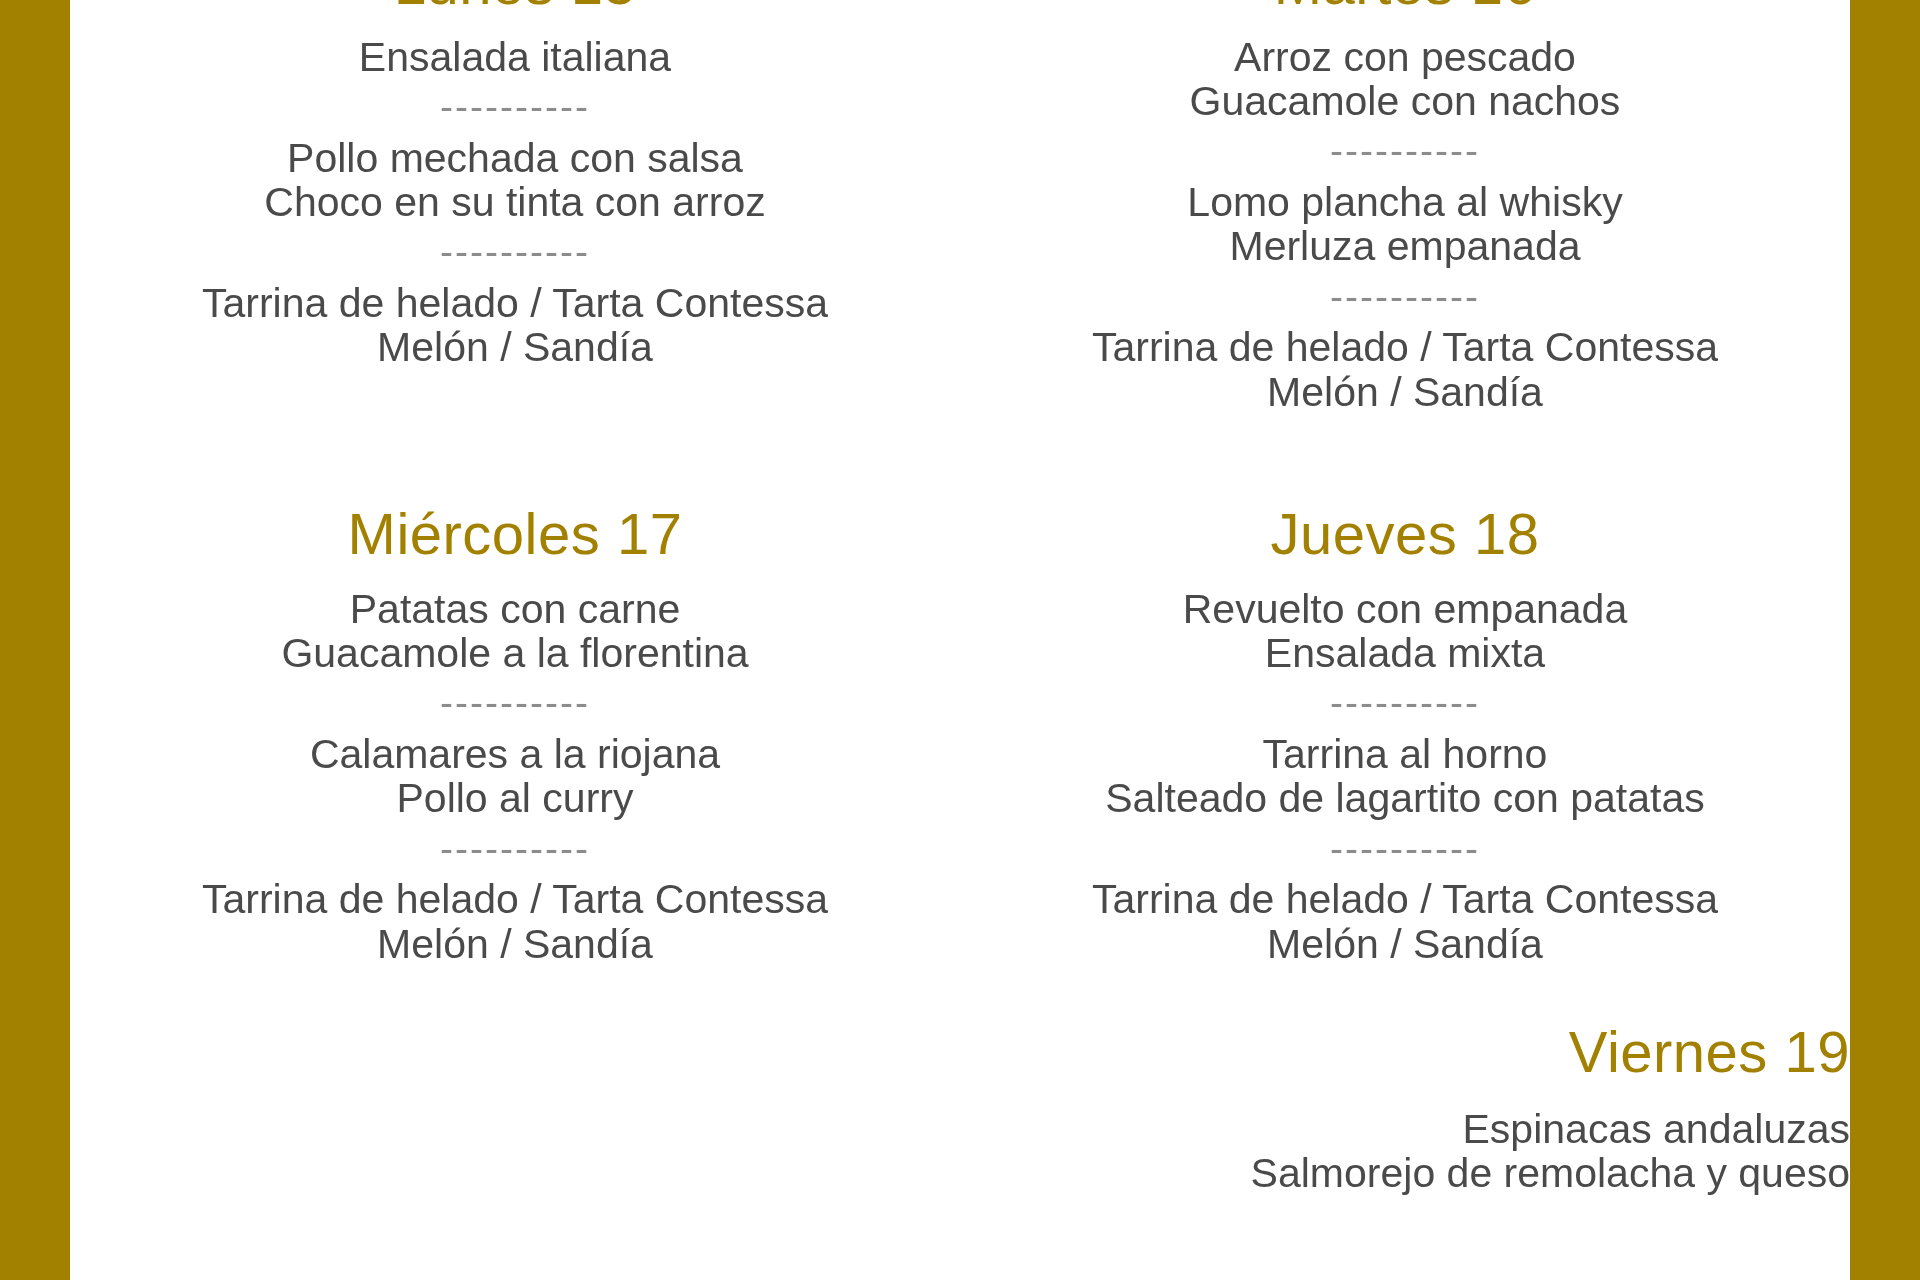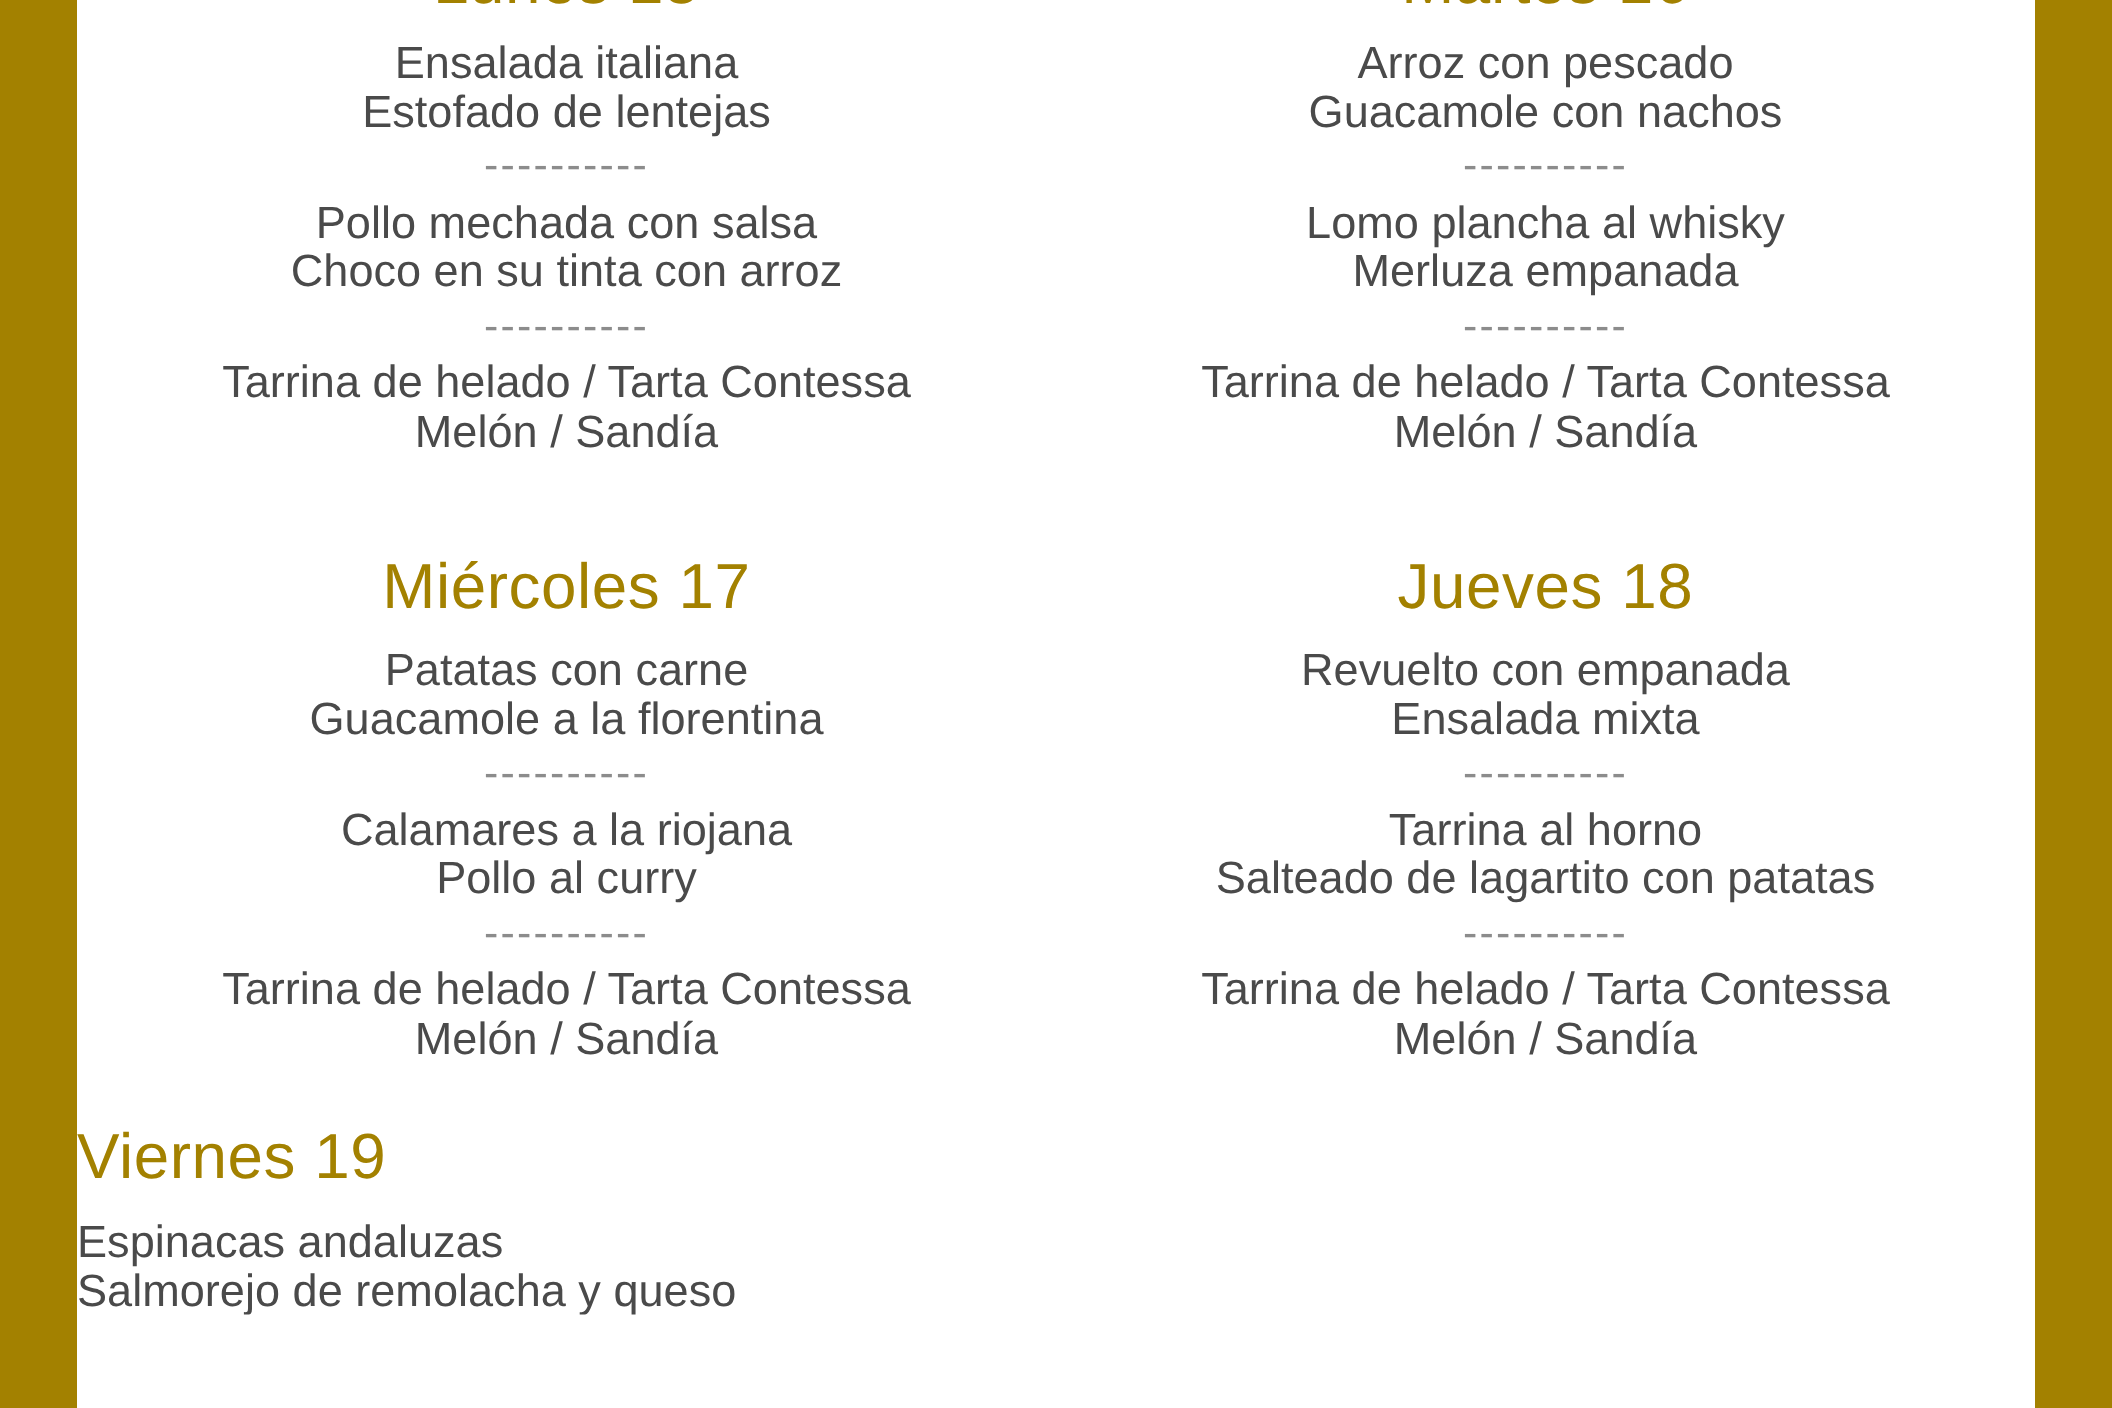--- a/index.html
+++ b/index.html
@@ -82,21 +82,21 @@
 
   .course {
     margin: 0;
   }
   .course + .sep { margin-top: 4px; }
 
   .row-second { margin-top: 90px; }
 
   .viernes {
     margin-top: 56px;
-    text-align: left;
+    text-align: right;
   }
   .viernes .day-title { margin-bottom: 24px; }
 
   .cropped-bottom {
     overflow: hidden;
   }
 </style>
 </head>
 <body>
 
@@ -106,21 +106,20 @@
   <div class="bar bar-right"></div>
 
   <div class="content">
 
     <div class="grid row-first">
 
       <div class="day">
         <h2 class="day-title">Lunes 15</h2>
         <div class="course">
           <p class="dish">Ensalada italiana</p>
-          <p class="dish">Estofado de lentejas</p>
         </div>
         <p class="sep">----------</p>
         <div class="course">
           <p class="dish">Pollo mechada con salsa</p>
           <p class="dish">Choco en su tinta con arroz</p>
         </div>
         <p class="sep">----------</p>
         <div class="course">
           <p class="dish">Tarrina de helado / Tarta Contessa</p>
           <p class="dish">Melón / Sandía</p>

